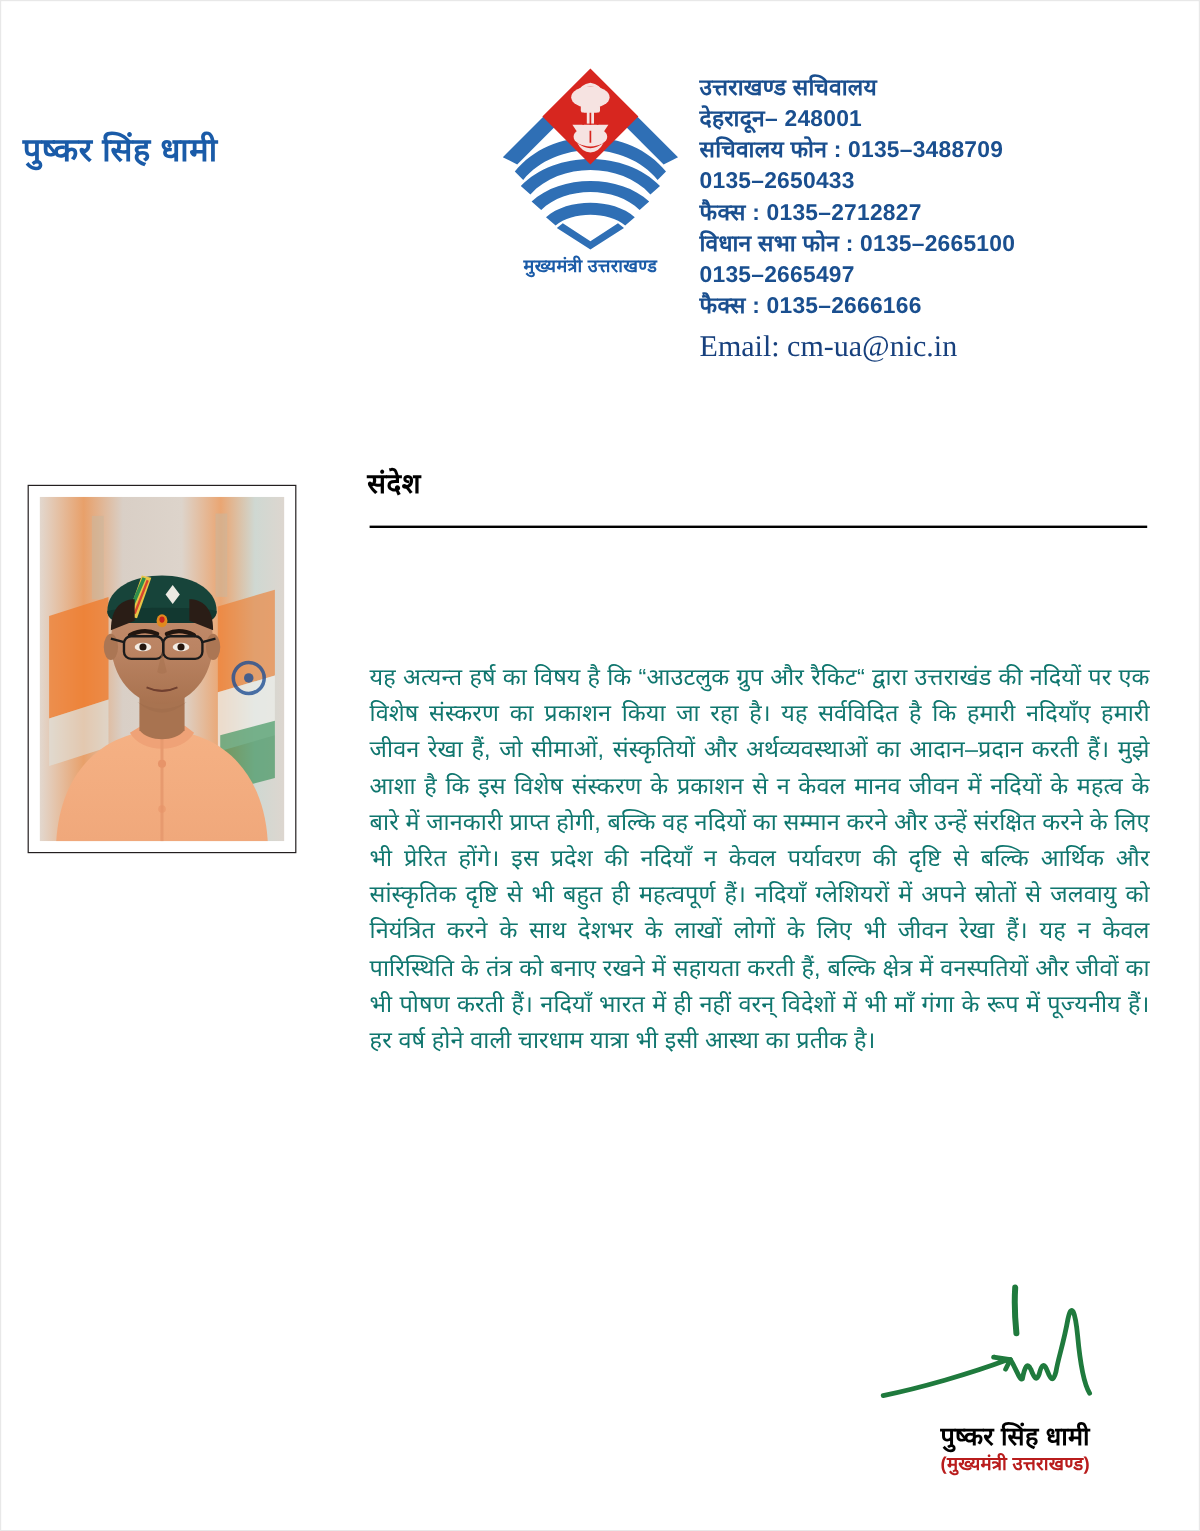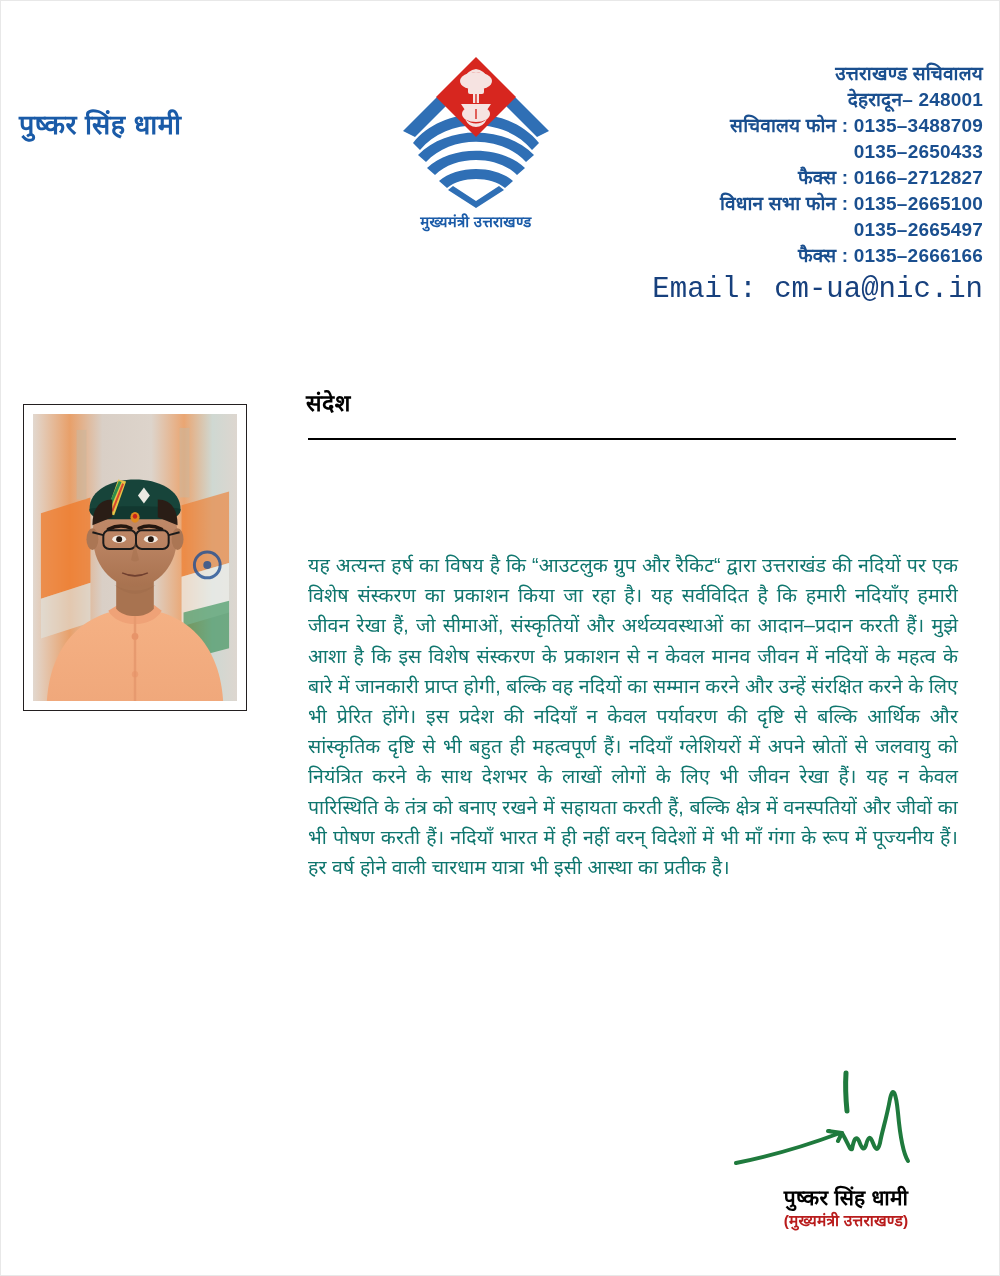--- a/index.html
+++ b/index.html
@@ -31,21 +31,21 @@
     font-size: 27px;
     font-weight: 700;
     color: #1a5ba8;
     letter-spacing: 0.5px;
     white-space: nowrap;
   }
 
   
   #emblem-block {
     position: absolute;
-    left: 380px;
+    left: 396px;
     top: 48px;
     width: 190px;
     text-align: center;
   }
   #emblem-mark { width: 170px; height: 160px; margin: 0 auto; display: block; }
   #emblem-caption {
     margin-top: 2px;
     font-family: "Liberation Sans", sans-serif;
     font-size: 15px;
     font-weight: 700;
@@ -53,34 +53,34 @@
     letter-spacing: 0.3px;
     white-space: nowrap;
   }
 
   
   #contact {
     position: absolute;
     right: 18px;
     top: 60px;
     width: 400px;
-    text-align: right;
+    text-align: left;
     color: #1a4f8f;
   }
   .contact-line {
     font-family: "Liberation Sans", sans-serif;
     font-size: 19px;
     font-weight: 700;
     line-height: 26px;
     white-space: nowrap;
     letter-spacing: 0.2px;
   }
   #contact-email {
-    font-family: Liberation Mono, monospace;
-    font-size: 29px;
+    font-family: Liberation Serif, serif;
+    font-size: 25px;
     font-weight: 400;
     line-height: 34px;
     margin-top: 4px;
     color: #17407d;
     white-space: nowrap;
   }
 
   
   #photo-frame {
     position: absolute;
@@ -208,21 +208,21 @@
         </g>
       </svg>
       <div id="emblem-caption">मुख्यमंत्री उत्तराखण्ड</div>
     </div>
 
     <div id="contact">
       <div class="contact-line">उत्तराखण्ड सचिवालय</div>
       <div class="contact-line">देहरादून– 248001</div>
       <div class="contact-line">सचिवालय फोन : 0135–3488709</div>
       <div class="contact-line">0135–2650433</div>
-      <div class="contact-line">फैक्स : 0166–2712827</div>
+      <div class="contact-line">फैक्स : 0135–2712827</div>
       <div class="contact-line">विधान सभा फोन : 0135–2665100</div>
       <div class="contact-line">0135–2665497</div>
       <div class="contact-line">फैक्स : 0135–2666166</div>
       <div id="contact-email">Email: cm-ua@nic.in</div>
     </div>
   </div>
 
   <div id="photo-frame">
     <svg id="photo" viewBox="0 0 206 289" preserveAspectRatio="none">
       <defs>

